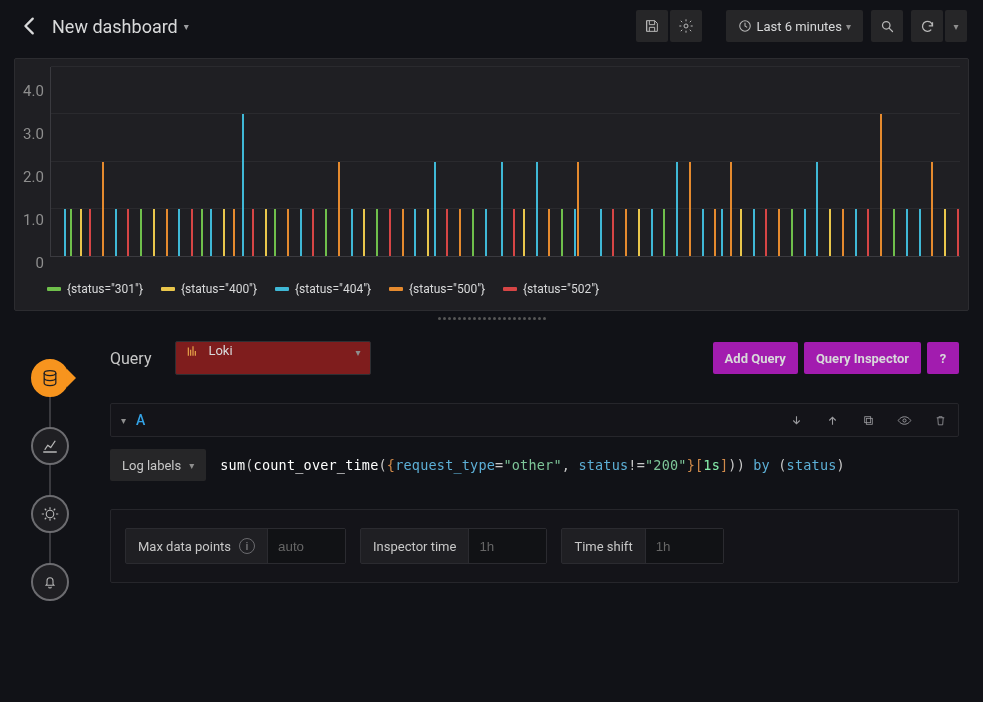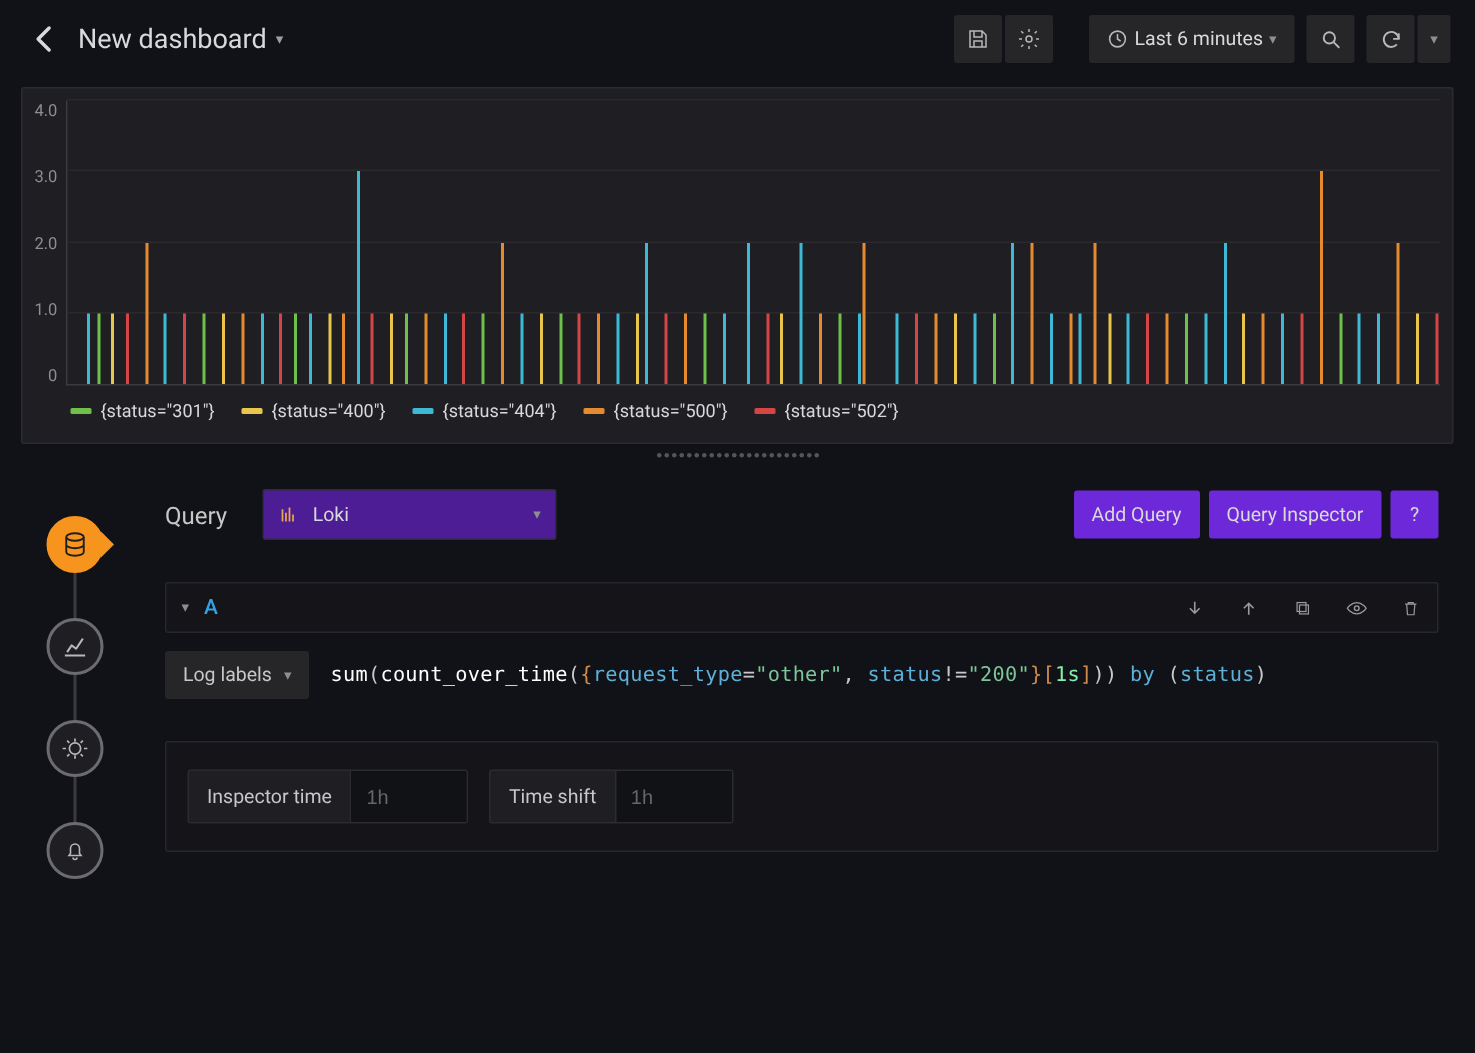--- a/index.html
+++ b/index.html
@@ -39,21 +39,21 @@
 .tb-group { display:flex; gap:2px; }
 .panel {
   margin: 6px 14px 0 14px;
   background: #1f1f23;
   border:1px solid #2c2c30;
   padding: 8px 8px 8px 8px;
   border-radius:2px;
 }
 .panel-title { text-align:center; font-size:14px; color:#d8d9da; margin:4px 0 10px; }
 .chart-wrap { display:flex; }
-.y-axis { display:flex; flex-direction:column; justify-content:space-between; align-items:flex-end; height:190px; padding-right:6px; font-size:11px; color:#8e8e8e; }
+.y-axis { display:flex; flex-direction:column; justify-content:space-between; align-items:flex-end; height:190px; padding-right:6px; font-size:15px; color:#8e8e8e;margin-top:15px; }
 .plot { position:relative; flex:1; height:190px; border-left:1px solid #3a3a3f; border-bottom:1px solid #3a3a3f; }
 .gridline { position:absolute; left:0; right:0; border-top:1px solid #2a2a2e; }
 .bar { position:absolute; bottom:0; width:2px; }
 .x-axis { display:flex; margin-left:34px; margin-top:6px; font-size:11px; color:#8e8e8e; position:relative; height:14px; }
 .x-tick { position:absolute; transform:translateX(-50%); }
 .legend { display:flex; gap:18px; margin:10px 0 6px 24px; font-size:12px; color:#d8d9da; flex-wrap:wrap; }
 .legend-item { display:flex; align-items:center; gap:6px; cursor:pointer; }
 .legend-chip { width:14px; height:4px; border-radius:1px; }
 .drag-handle { display:flex; justify-content:center; margin:6px 0 0; }
 .drag-dots { width:150px; height:6px; display:flex; gap:2px; justify-content:center; }
@@ -69,30 +69,30 @@
 }
 .nav-btn.active { border-color:#f7941e; background:#f7941e; }
 .nav-btn.active::after{
   content:""; position:absolute; right:-9px; top:50%; transform:translateY(-50%);
   border-left:9px solid #f7941e; border-top:9px solid transparent; border-bottom:9px solid transparent;
 }
 .editor-body { flex:1; padding: 18px 24px 0 24px; }
 .query-header { display:flex; align-items:center; gap:24px; }
 .query-header h3 { font-size:16px; font-weight:400; color:#c7c7c7; }
 .select {
-  background:#4c1d95; border:1px solid #2f2f33; border-radius:2px;
-  height:34px; padding:16px 10px; display:flex; align-items:center; gap:8px;
+  background:#7f1d1d; border:1px solid #2f2f33; border-radius:2px;
+  height:34px; padding:16px 10px; display:flex; align-items:flex-end; gap:8px;
   min-width:196px; cursor:pointer; justify-content:space-between;
 }
 .select .loki { color:#d8d9da; display:flex; align-items:center; gap:8px; }
 .select .caret { font-size:10px; color:#8e8e8e; }
 .hdr-right { margin-left:auto; display:flex; gap:6px; }
 .hdr-btn {
-  background:#6d28d9; height:32px; padding:0 12px; display:flex; align-items:center; border-radius:2px;
-  cursor:pointer; color:#d8d9da;
+  background:#a21caf; height:32px; padding:0 12px; display:flex; align-items:center; border-radius:2px;
+  cursor:pointer; color:#d8d9da;font-weight:bold;
 }
 .hdr-btn.small{ min-width:32px; justify-content:center; padding:0; }
 
 .query-row {
   margin-top:28px; background:#141419; border:1px solid #26262b; border-radius:2px;
   padding: 8px 10px; display:flex; align-items:center; gap:10px;
 }
 .query-row .caret-left { font-size:10px; color:#8e8e8e; cursor:pointer; }
 .query-row .q-id { color:#33a2e5; font-weight:500; font-size:14px; cursor:pointer; }
 .q-icons { margin-left:auto; display:flex; gap:20px; color:#8e8e8e; }
@@ -410,20 +410,27 @@
       <div class="loglabels">
         <span>Log labels</span>
         <span style="font-size:10px;color:#8e8e8e">▾</span>
       </div>
       <div class="expr" id="expr"><span class="t-fn">sum</span><span class="t-paren">(</span><span class="t-fn">count_over_time</span><span class="t-paren">(</span><span class="t-brace">{</span><span class="t-key">request_type</span><span class="t-eq">=</span><span class="t-str">"other"</span><span class="t-op">, </span><span class="t-key">status</span><span class="t-op">!=</span><span class="t-str">"200"</span><span class="t-brace">}</span><span class="t-range">[</span><span class="t-num">1s</span><span class="t-range">]</span><span class="t-paren">)</span><span class="t-paren">)</span><span class="t-op"> </span><span class="t-by">by</span><span class="t-op"> </span><span class="t-paren">(</span><span class="t-key">status</span><span class="t-paren">)</span></div>
     </div>
 
     <div class="opts">
       <div class="opt-group">
         <div class="opt-label">
+          <span>Max data points</span>
+          <span class="opt-info">i</span>
+        </div>
+        <input class="opt-input" placeholder="auto" style="">
+      </div>
+      <div class="opt-group">
+        <div class="opt-label">
             <span>Inspector time</span>
           </div>
         <input class="opt-input" placeholder="1h" style="">
       </div>
       <div class="opt-group">
         <div class="opt-label">
             <span>Time shift</span>
           </div>
         <input class="opt-input" placeholder="1h" style="">
       </div>

